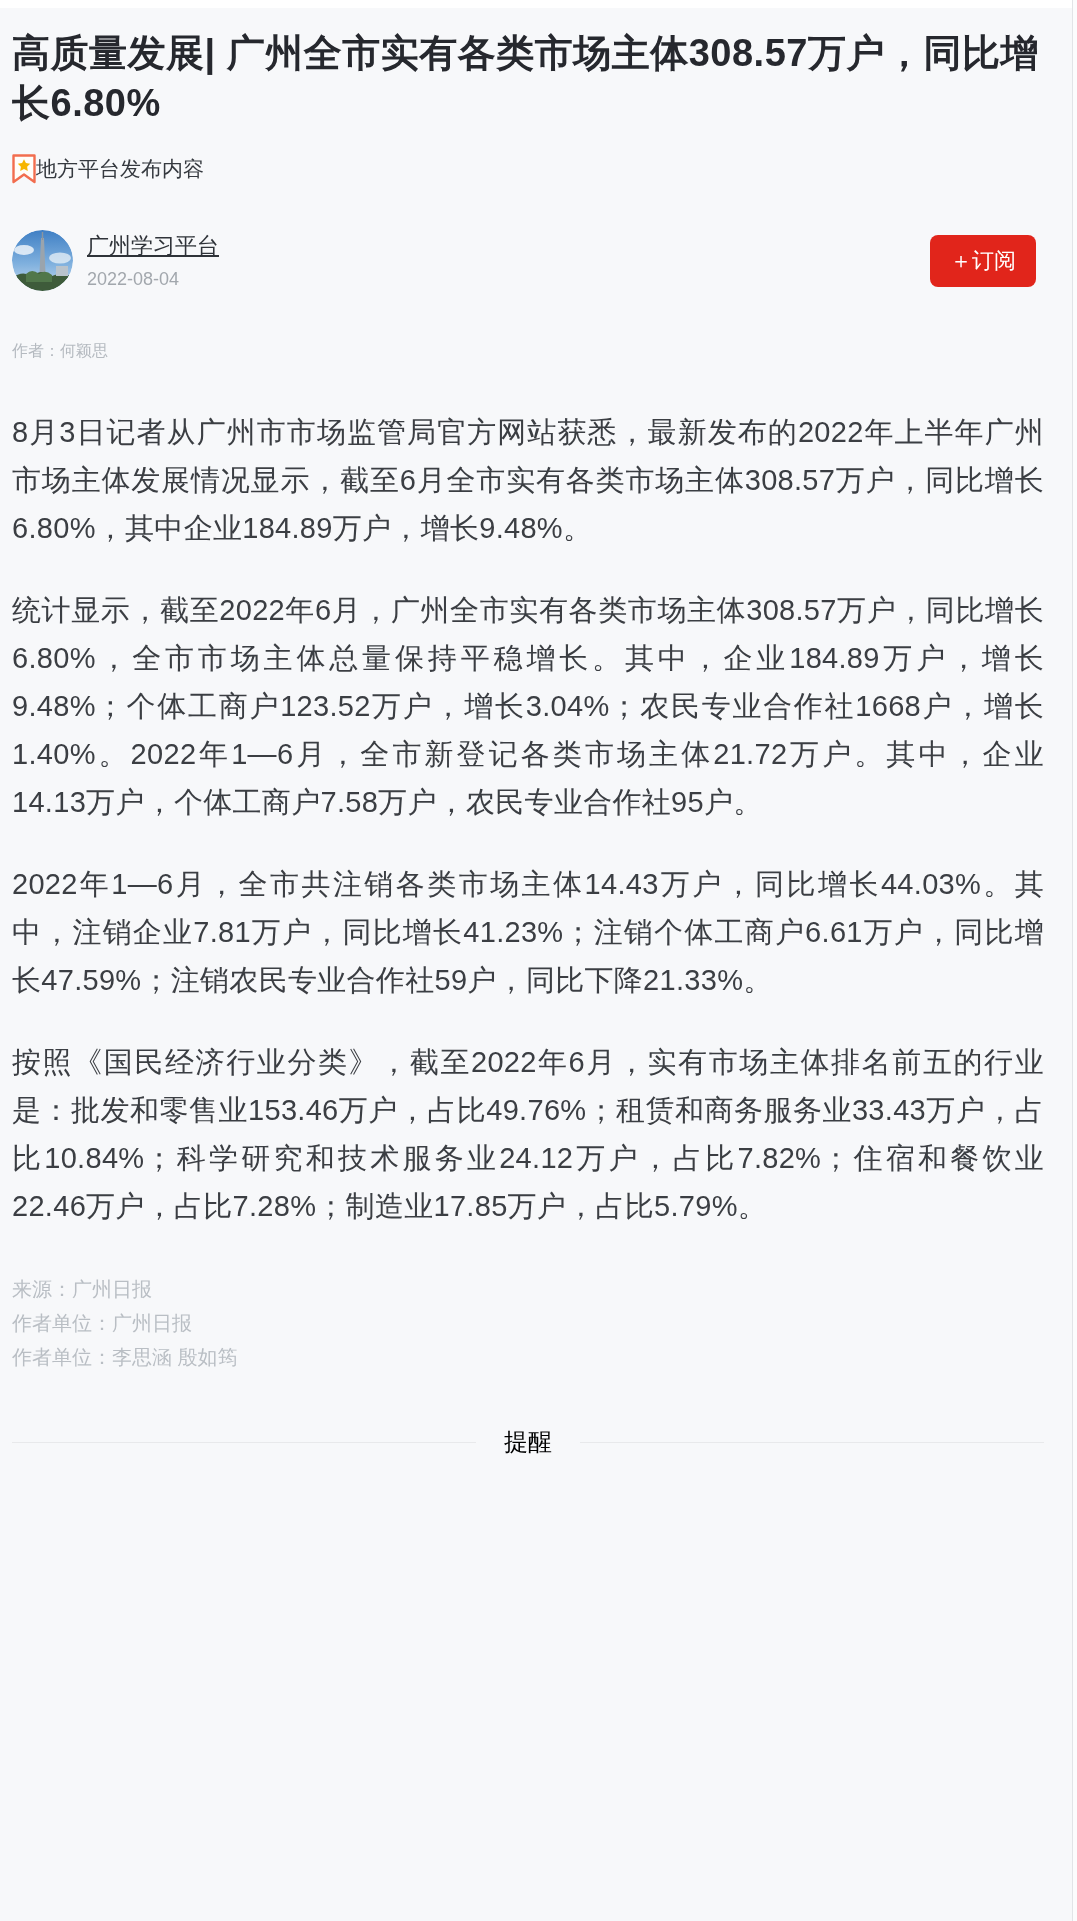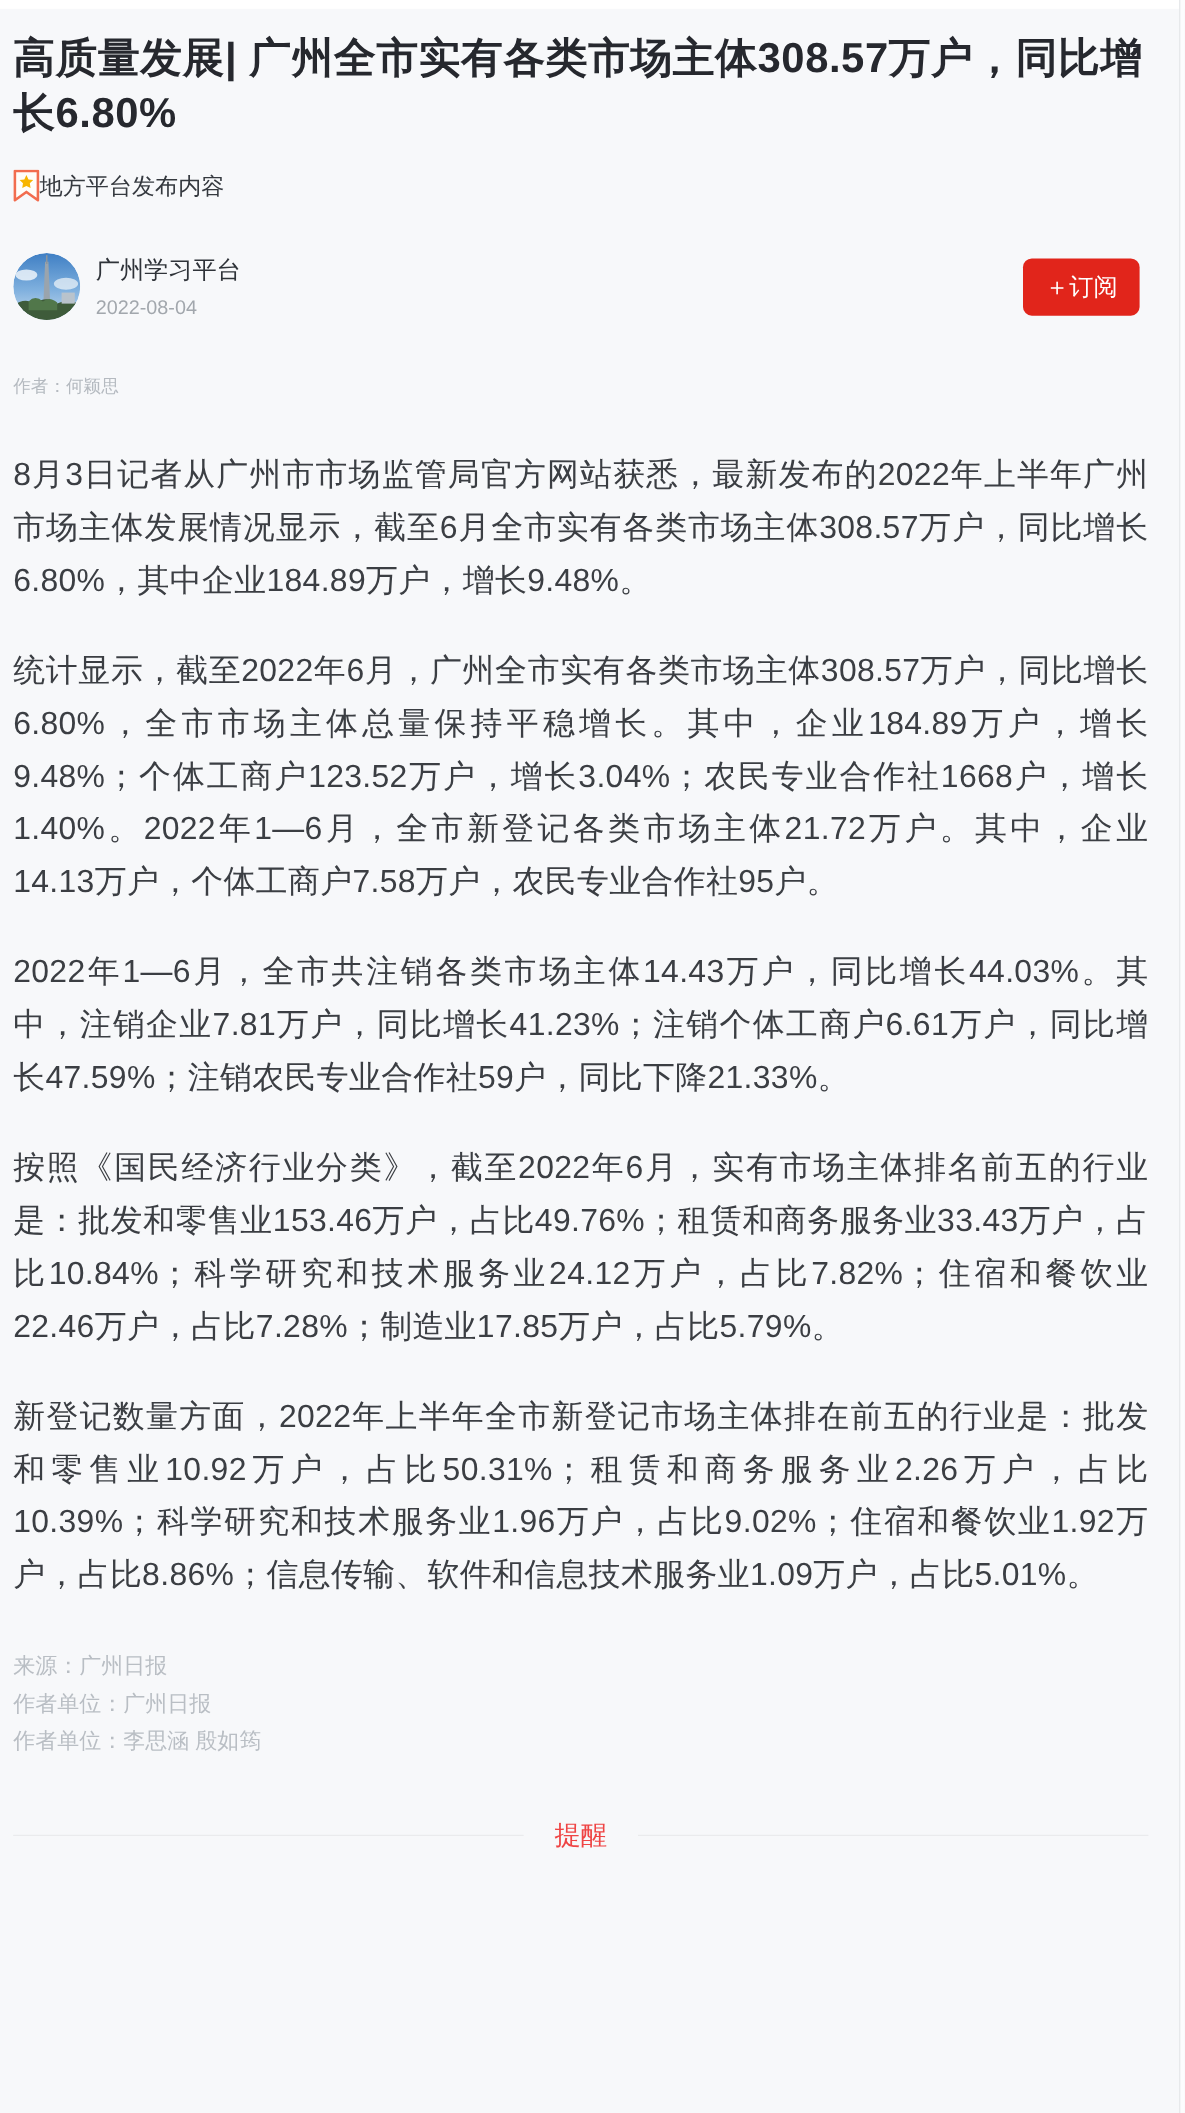--- a/index.html
+++ b/index.html
@@ -39,21 +39,21 @@
 
   .publisher-row {
     margin-top: 46px;
     display: flex; align-items: center;
   }
   .avatar {
     width: 61px; height: 61px; border-radius: 50%;
     overflow: hidden; flex: 0 0 auto; display: block;
   }
   .publisher-info { margin-left: 14px; flex: 1 1 auto; }
-  .publisher-name { font-size: 22px; color: #2f3339; margin-bottom: 8px; }
+  .publisher-name { font-size: 22px; color: #2f3339; margin-bottom: 8px; text-decoration: underline; }
   .publisher-date { font-size: 18px; color: #a2a7ad; }
   .subscribe-button {
     background: #e1251b;
     color: #ffffff;
     border: none;
     border-radius: 8px;
     font-size: 22px;
     padding: 11px 20px;
     margin-right: 8px;
     font-family: inherit;
@@ -82,21 +82,21 @@
     line-height: 34px;
     color: #b9bec4;
   }
 
   .notice-divider {
     margin-top: 52px;
     display: flex; align-items: center;
     gap: 28px;
   }
   .notice-divider .line { flex: 1 1 auto; height: 1px; background: #e8e9eb; }
-  .notice-divider .divider-label { font-size: 24px; color: #ef4444; flex: 0 0 auto; }
+  .notice-divider .divider-label { font-size: 24px; color: #000000; flex: 0 0 auto; }
 </style>
 </head>
 <body>
 
 <div class="top-strip"></div>
 
 <div class="content">
 
   <h1 class="page-title">高质量发展| 广州全市实有各类市场主体308.57万户，同比增长6.80%</h1>
 
@@ -138,21 +138,20 @@
     <button class="subscribe-button">＋订阅</button>
   </div>
 
   <div class="author-row">作者：何颖思</div>
 
   <div class="article">
     <p>8月3日记者从广州市市场监管局官方网站获悉，最新发布的2022年上半年广州市场主体发展情况显示，截至6月全市实有各类市场主体308.57万户，同比增长6.80%，其中企业184.89万户，增长9.48%。</p>
     <p>统计显示，截至2022年6月，广州全市实有各类市场主体308.57万户，同比增长6.80%，全市市场主体总量保持平稳增长。其中，企业184.89万户，增长9.48%；个体工商户123.52万户，增长3.04%；农民专业合作社1668户，增长1.40%。2022年1—6月，全市新登记各类市场主体21.72万户。其中，企业14.13万户，个体工商户7.58万户，农民专业合作社95户。</p>
     <p>2022年1—6月，全市共注销各类市场主体14.43万户，同比增长44.03%。其中，注销企业7.81万户，同比增长41.23%；注销个体工商户6.61万户，同比增长47.59%；注销农民专业合作社59户，同比下降21.33%。</p>
     <p>按照《国民经济行业分类》，截至2022年6月，实有市场主体排名前五的行业是：批发和零售业153.46万户，占比49.76%；租赁和商务服务业33.43万户，占比10.84%；科学研究和技术服务业24.12万户，占比7.82%；住宿和餐饮业22.46万户，占比7.28%；制造业17.85万户，占比5.79%。</p>
-    <p>新登记数量方面，2022年上半年全市新登记市场主体排在前五的行业是：批发和零售业10.92万户，占比50.31%；租赁和商务服务业2.26万户，占比10.39%；科学研究和技术服务业1.96万户，占比9.02%；住宿和餐饮业1.92万户，占比8.86%；信息传输、软件和信息技术服务业1.09万户，占比5.01%。</p>
   </div>
 
   <div class="meta-block">
     <div class="meta-row"><span>来源：</span><span>广州日报</span></div>
     <div class="meta-row"><span>作者单位：</span><span>广州日报</span></div>
     <div class="meta-row"><span>作者单位：</span><span>李思涵 殷如筠</span></div>
   </div>
 
   <div class="notice-divider">
     <div class="line"></div>

